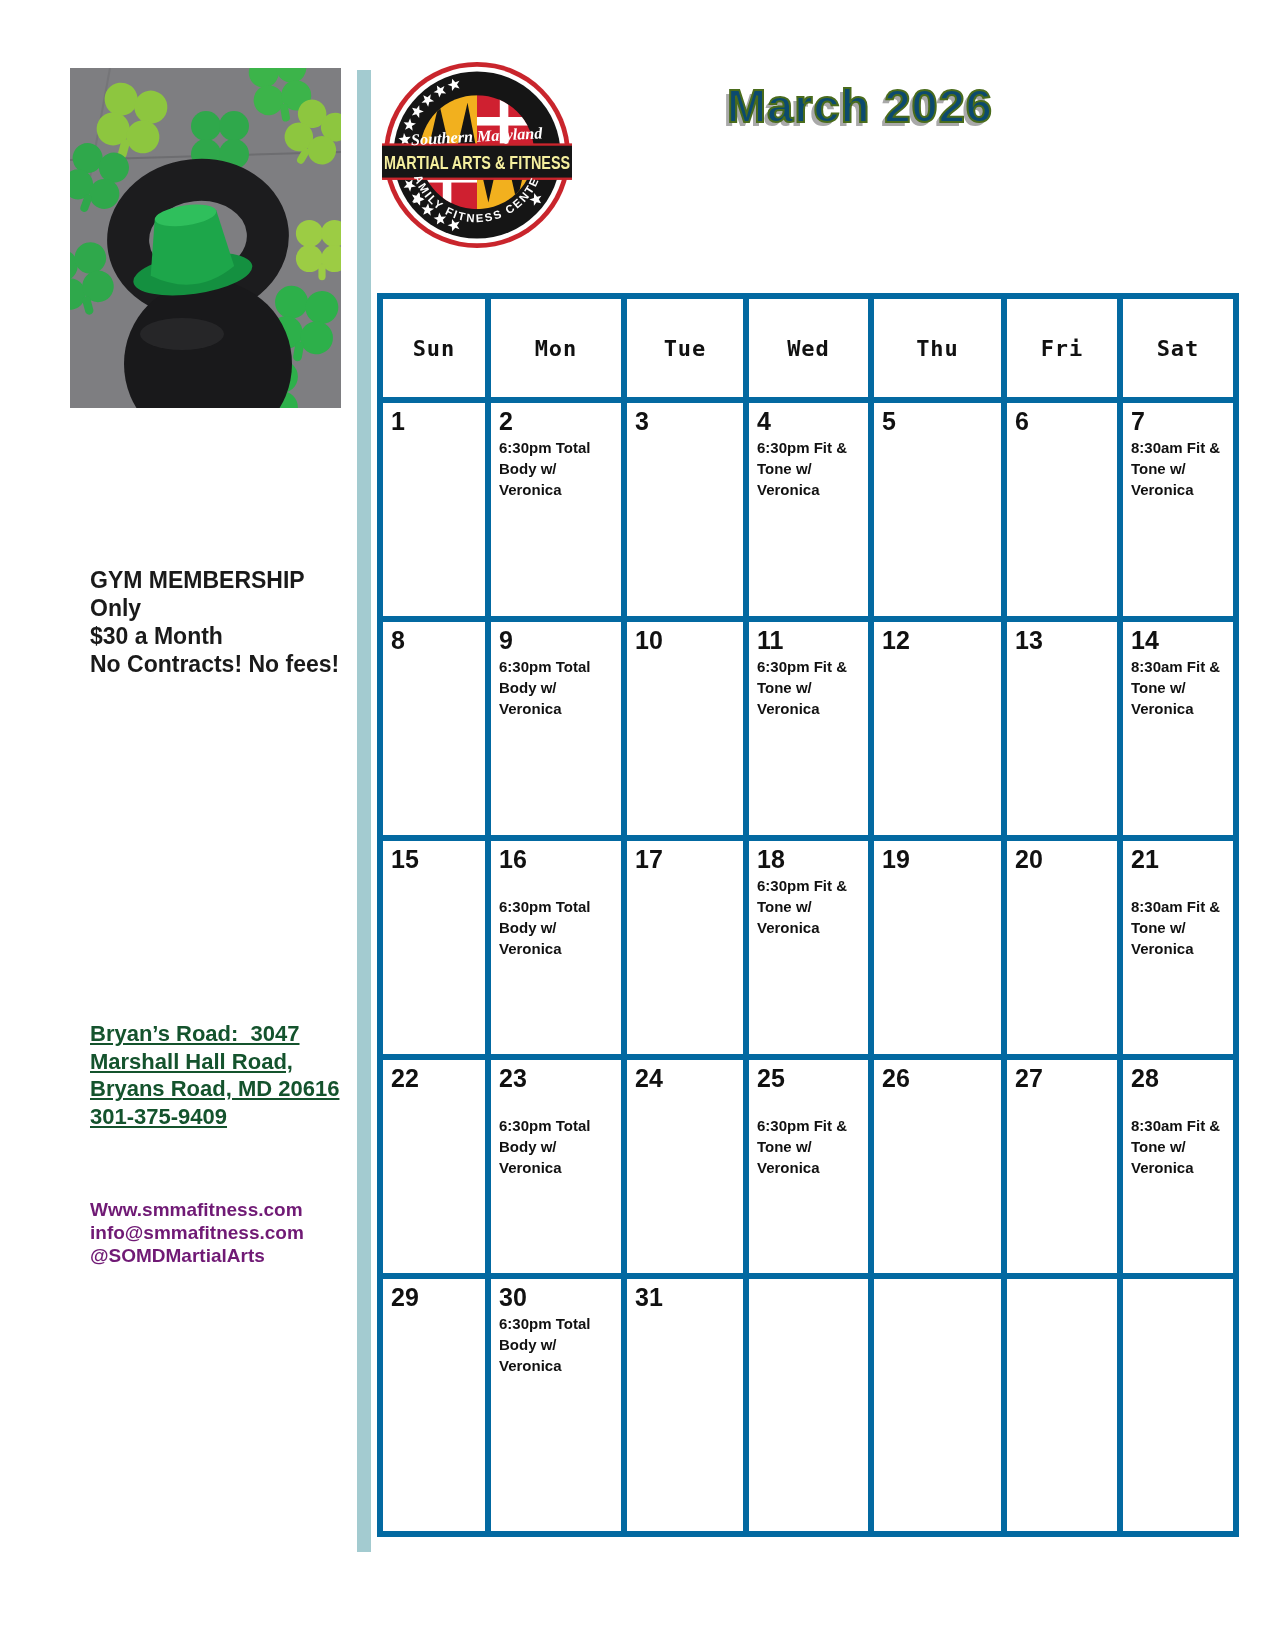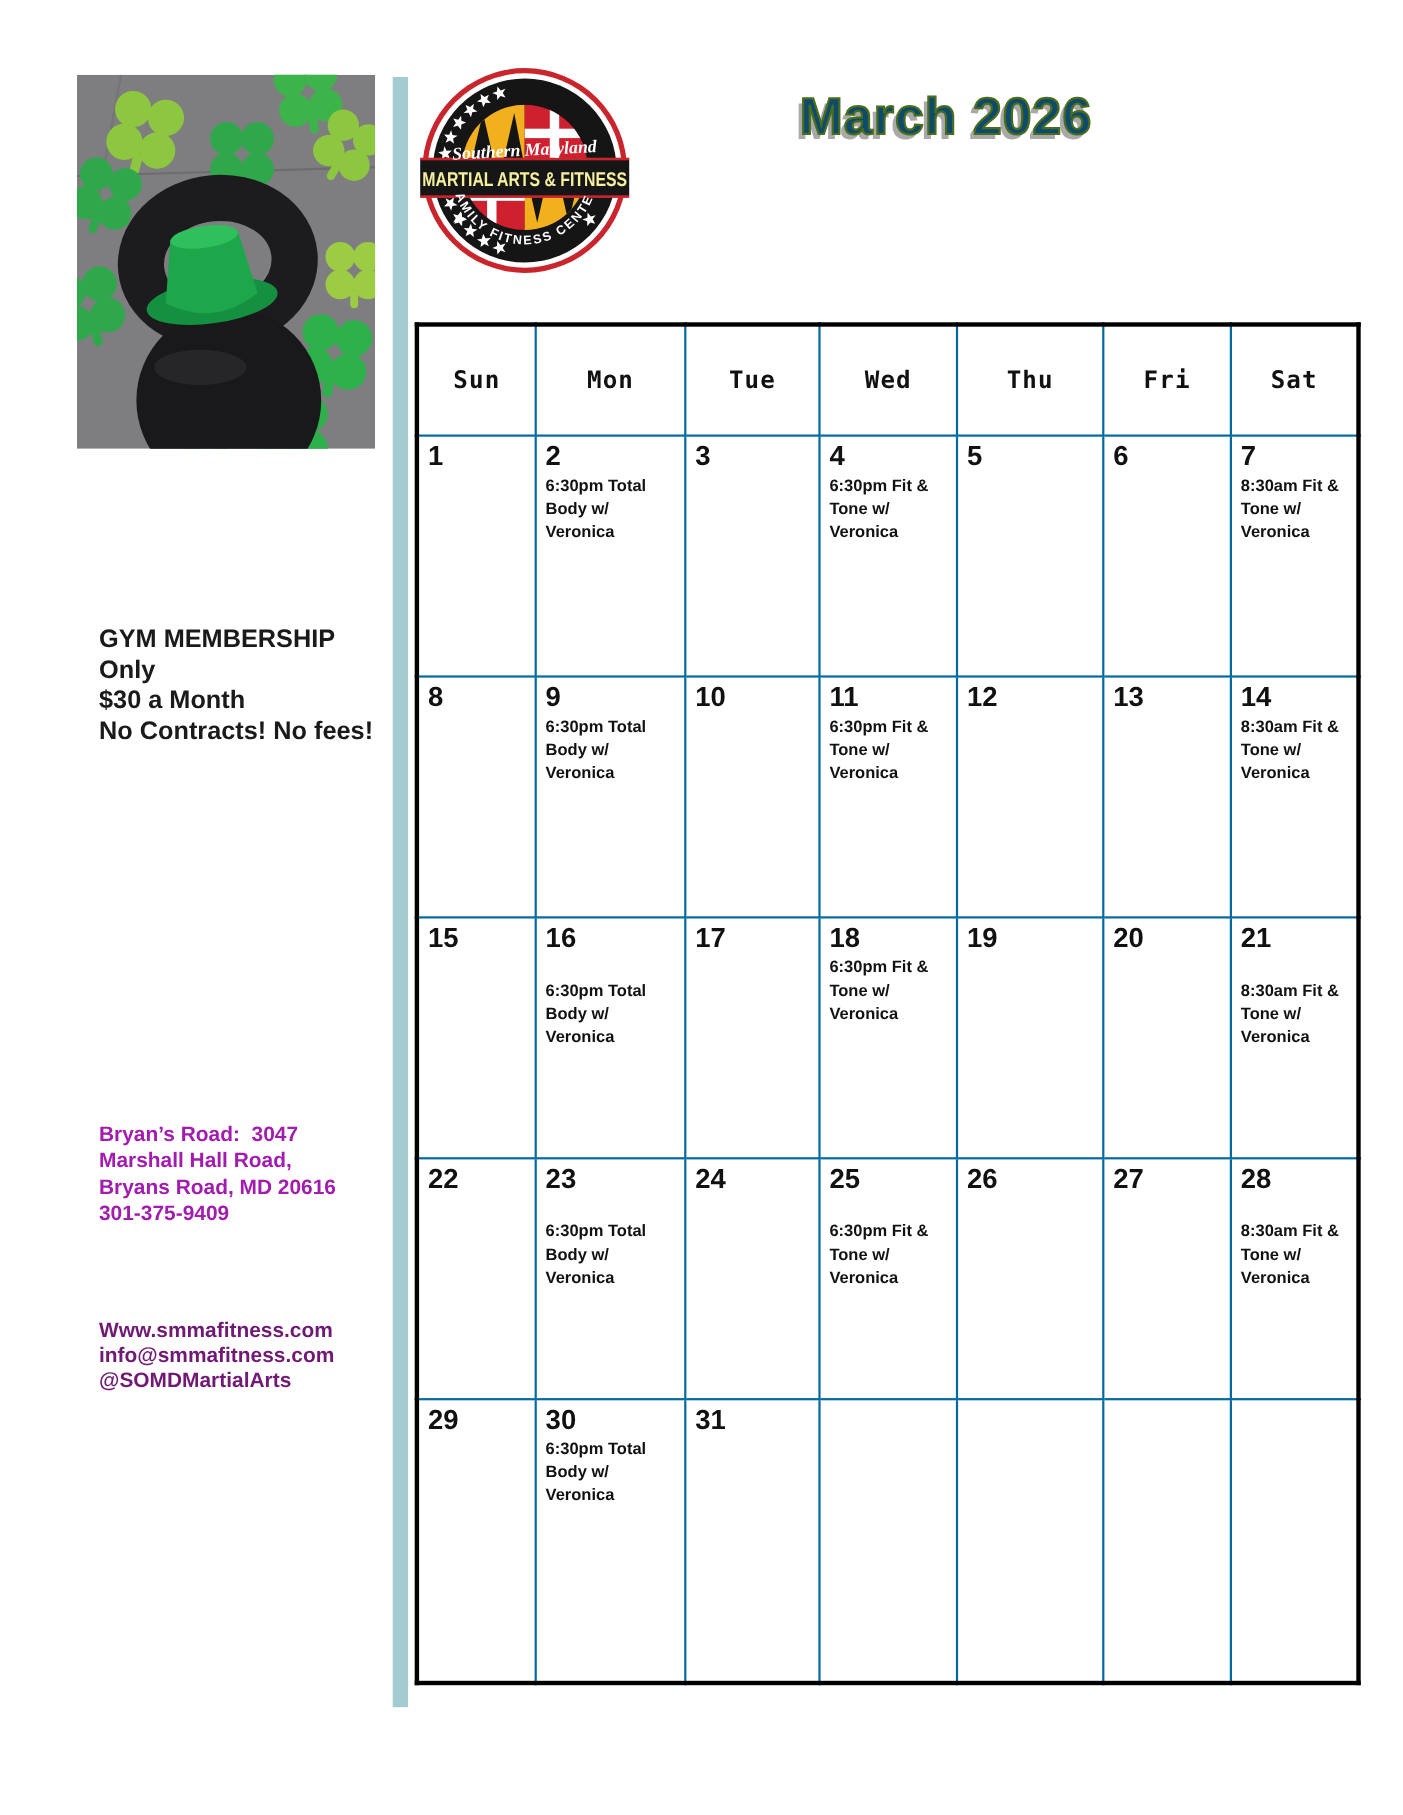--- a/index.html
+++ b/index.html
@@ -6,35 +6,35 @@
   .page{position:relative;width:1275px;height:1650px;background:#ffffff;overflow:hidden;
         font-family:"Liberation Sans",sans-serif;}
 
   
   .photo{position:absolute;left:70px;top:68px;width:271px;height:340px;}
   .teal-divider{position:absolute;left:357px;top:70px;width:14px;height:1482px;background:#a3cbd0;}
 
   .side-block{position:absolute;left:90px;width:268px;white-space:pre-wrap;font-weight:bold;}
   .side-membership{top:566px;font-size:23px;line-height:1.22;color:#1a1a1a;}
   .side-app{top:678px;font-size:21px;line-height:1.24;color:#6e1b5e;}
-  .side-address{top:1020px;font-size:19px;line-height:1.26;color:#a21caf;}
+  .side-address{top:1020px;font-size:22px;line-height:1.26;color:#14532d;text-decoration:underline;}
   .side-contact{top:1198px;font-size:19px;line-height:1.22;color:#701a75;}
 
   
   .logo{position:absolute;left:382px;top:60px;width:190px;height:190px;}
   .big-title{position:absolute;left:455px;width:810px;text-align:center;font-weight:bold;
              color:#0c4a6e;-webkit-text-stroke:2px #4a6c1c;letter-spacing:1px;
              text-shadow:-4px 4px 0 #a9a9a9;line-height:1;}
   .title-month{top:82px;font-size:47px;}
   .title-sub{top:172px;font-size:43px;}
 
   
   table.cal{position:absolute;left:377px;top:293px;width:856px;border-collapse:collapse;
             table-layout:fixed;background:#fff;border:4px solid #000;}
-  .cal th,.cal td{border:2px solid #0369a1;}
+  .cal th,.cal td{border:6px solid #0369a1;}
   .cal th{height:96px;font-family:"DejaVu Sans Mono","Liberation Mono",monospace;
           font-size:22px;font-weight:bold;letter-spacing:1px;text-align:center;
           vertical-align:middle;color:#111;}
   .cal tr.w{height:219px;}
   .cal tr.wl{height:258px;}
   .cal td{vertical-align:top;padding:5px 4px 0 8px;}
   .date-num{font-size:25px;font-weight:bold;color:#111;line-height:1.05;}
   .event-txt{margin-top:3px;font-size:15px;font-weight:bold;color:#111;line-height:1.4;
              white-space:pre-wrap;}
 </style>

